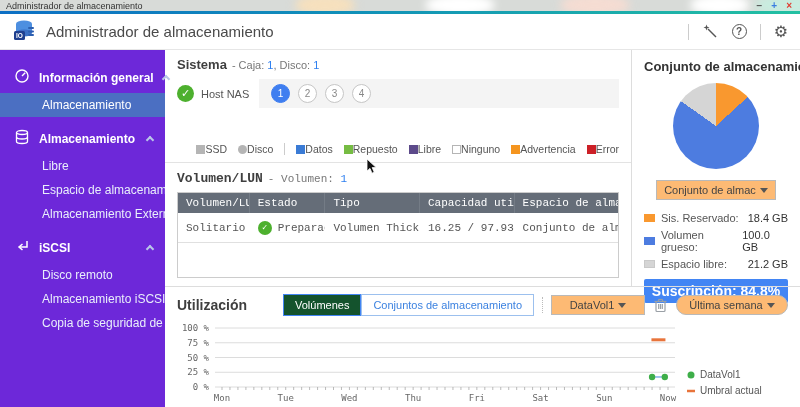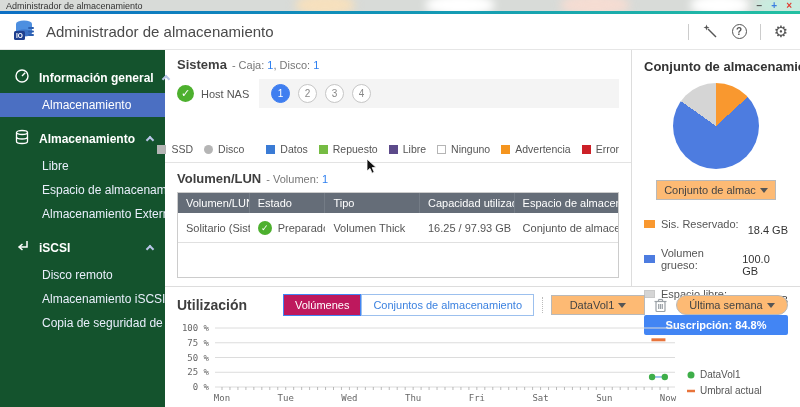--- a/index.html
+++ b/index.html
@@ -28,21 +28,21 @@
     border-bottom:1px solid #e6e6e6; }
   .app-title { font-size:15px; color:#4a4a4a; margin-left:10px; }
   .header-actions { margin-left:auto; display:flex; align-items:center; gap:13px; }
   .vsep { width:1px; height:16px; background:#ccc; }
   .hicon { color:#555; display:flex; align-items:center; cursor:pointer; }
   .help-badge { width:15px; height:15px; border:1.5px solid #555; border-radius:50%;
     font-size:10px; font-weight:bold; display:flex; align-items:center; justify-content:center; }
   .gear-glyph { font-size:16px; line-height:16px; }
   
   .content { display:flex; height:357px; }
-  .sidebar { width:165px; flex-shrink:0; background:#14532d; color:#fff; padding-top:12px; }
+  .sidebar { width:165px; flex-shrink:0; background:#6d28d9; color:#fff; padding-top:12px; }
   .sec-header { display:flex; align-items:center; gap:9px; padding:6px 12px 6px 14px;
     font-size:12px; font-weight:bold; cursor:pointer; white-space:nowrap; }
   .chev { margin-left:auto; width:6px; height:6px; border-left:2px solid #b9c6e8; border-top:2px solid #b9c6e8;
     transform:rotate(45deg); margin-top:3px; flex-shrink:0; }
   .sub-item { padding:5px 8px 5px 42px; font-size:12px; color:#e9eefb; cursor:pointer;
     white-space:nowrap; overflow:hidden; }
   .sub-item.selected { background:#4b6fc2; color:#fff; }
   .side-gap { height:6px; }
   .main { flex:1; min-width:0; display:flex; flex-direction:column; background:#fff; }
   .main-top { display:flex; height:236px; }
@@ -57,27 +57,27 @@
   .host-row { display:flex; align-items:center; margin-top:7px; }
   .host-label { display:flex; align-items:center; gap:7px; font-size:11px; color:#555; width:82px; flex-shrink:0; }
   .check-circle { width:17px; height:17px; border-radius:50%; background:#4db02e; color:#fff;
     font-size:11px; display:flex; align-items:center; justify-content:center; flex-shrink:0; }
   .slot-strip { flex:1; background:#f4f4f4; padding:5px 12px; display:flex; gap:8px; align-items:center; }
   .slot { width:19px; height:19px; border-radius:50%; background:#fff; border:1px solid #c6c6c6;
     color:#888; font-size:10px; display:flex; align-items:center; justify-content:center; cursor:pointer; }
   .slot.active { background:#3f7ef0; border-color:#3f7ef0; color:#fff; }
   .legend-row { margin-top:auto; display:flex; justify-content:flex-end; align-items:center; gap:11px;
     font-size:10.5px; color:#555; padding-bottom:7px; white-space:nowrap; }
-  .lg-item { display:flex; align-items:center; gap:5px; }
+  .lg-item { display:flex; align-items:center; }
   .lg-sq { width:9px; height:9px; flex-shrink:0; }
   .lg-ci { width:9px; height:9px; border-radius:50%; flex-shrink:0; }
   .lg-none { border:1px solid #b5b5b5; }
   .lg-sep { width:1px; height:12px; background:#ccc; }
   
-  .volumen-block { flex:1; padding:8px 12px; }
+  .volumen-block { flex:1; padding:8px 12px;font-family:Liberation Mono, monospace; }
   .vtable { margin-top:6px; border:1px solid #ccc; font-size:11px; }
   .vhead { display:flex; background:#656d78; color:#fff; }
   .vhead .vc { padding:4px 8px; border-right:1px solid #747c86; white-space:nowrap; overflow:hidden; }
   .vhead .vc:last-child { border-right:none; }
   .vrow { display:flex; align-items:center; height:30px; border-bottom:1px solid #e0e0e0; color:#555; }
   .vrow .vc { padding:0 8px; white-space:nowrap; overflow:hidden; }
   .c1 { width:16.3%; } .c2 { width:17.2%; } .c3 { width:21.5%; } .c4 { width:21.5%; } .c5 { width:23.5%; }
   .estado-cell { display:flex; align-items:center; gap:6px; }
   .check-sm { width:14px; height:14px; font-size:9px; }
   .vempty { height:34px; }
@@ -86,32 +86,32 @@
   .pool-title { font-size:13px; font-weight:bold; color:#333; white-space:nowrap; }
   .pie { width:86px; height:86px; border-radius:50%; margin:9px auto 11px; }
   .select { border:1px solid #b9b9b9; background:#fdba74; height:20px; display:flex; align-items:center;
     justify-content:center; padding:0 6px; font-size:11px; color:#444; cursor:pointer; white-space:nowrap; }
   .caret { width:0; height:0; border-left:4px solid transparent; border-right:4px solid transparent;
     border-top:5px solid #555; flex-shrink:0; margin-left:4px; }
   .pool-select { width:120px; margin:0 auto 12px; }
   .pool-item { display:flex; align-items:center; font-size:11px; color:#555; margin:5px 0; }
   .pool-mk { width:11px; height:8px; margin-right:6px; flex-shrink:0; }
   .pool-mk.gray-border { border:1px solid #c9c9c9; }
-  .pool-val { margin-left:auto; color:#333;margin-top:12px; }
-  .subscribe-btn { margin-top:9px; background:#4285f4; color:#fff; font-size:11px; font-weight:bold;
+  .pool-val { margin-left:auto; color:#333; }
+  .subscribe-btn { margin-top:9px; background:#4285f4; color:#fff; font-size:14px; font-weight:bold;
     text-align:center; padding:4px 0; border-radius:2px; cursor:pointer; }
   
   .util-section { border-top:1px solid #ddd; flex:1; padding:7px 12px 0; }
   .util-header { display:flex; align-items:center; }
   .util-title { font-size:14px; font-weight:bold; color:#3f3f3f; }
   .util-controls { margin-left:auto; display:flex; align-items:center; gap:8px; }
   .tabgroup { display:flex; }
   .tab { font-size:11px; padding:4px 11px; border:1px solid #9cc0ee; color:#3c82e0; background:#fff;
     cursor:pointer; white-space:nowrap; }
-  .tab.active { background:#be185d; border-color:#4285f4; color:#fff; }
+  .tab.active { background:#14532d; border-color:#4285f4; color:#fff; }
   .dotsep { width:1px; height:16px; border-left:1px dotted #bbb; }
   .sel-vol { width:94px; }
   .sel-period { width:112px;border-radius:10px; }
   .trash-btn { display:flex; align-items:center; cursor:pointer; }
   .chart-wrap { margin-top:3px; }
   
   .cursor { position:absolute; left:366px; top:158px; z-index:50; pointer-events:none; }
 </style>
 </head>
 <body>

